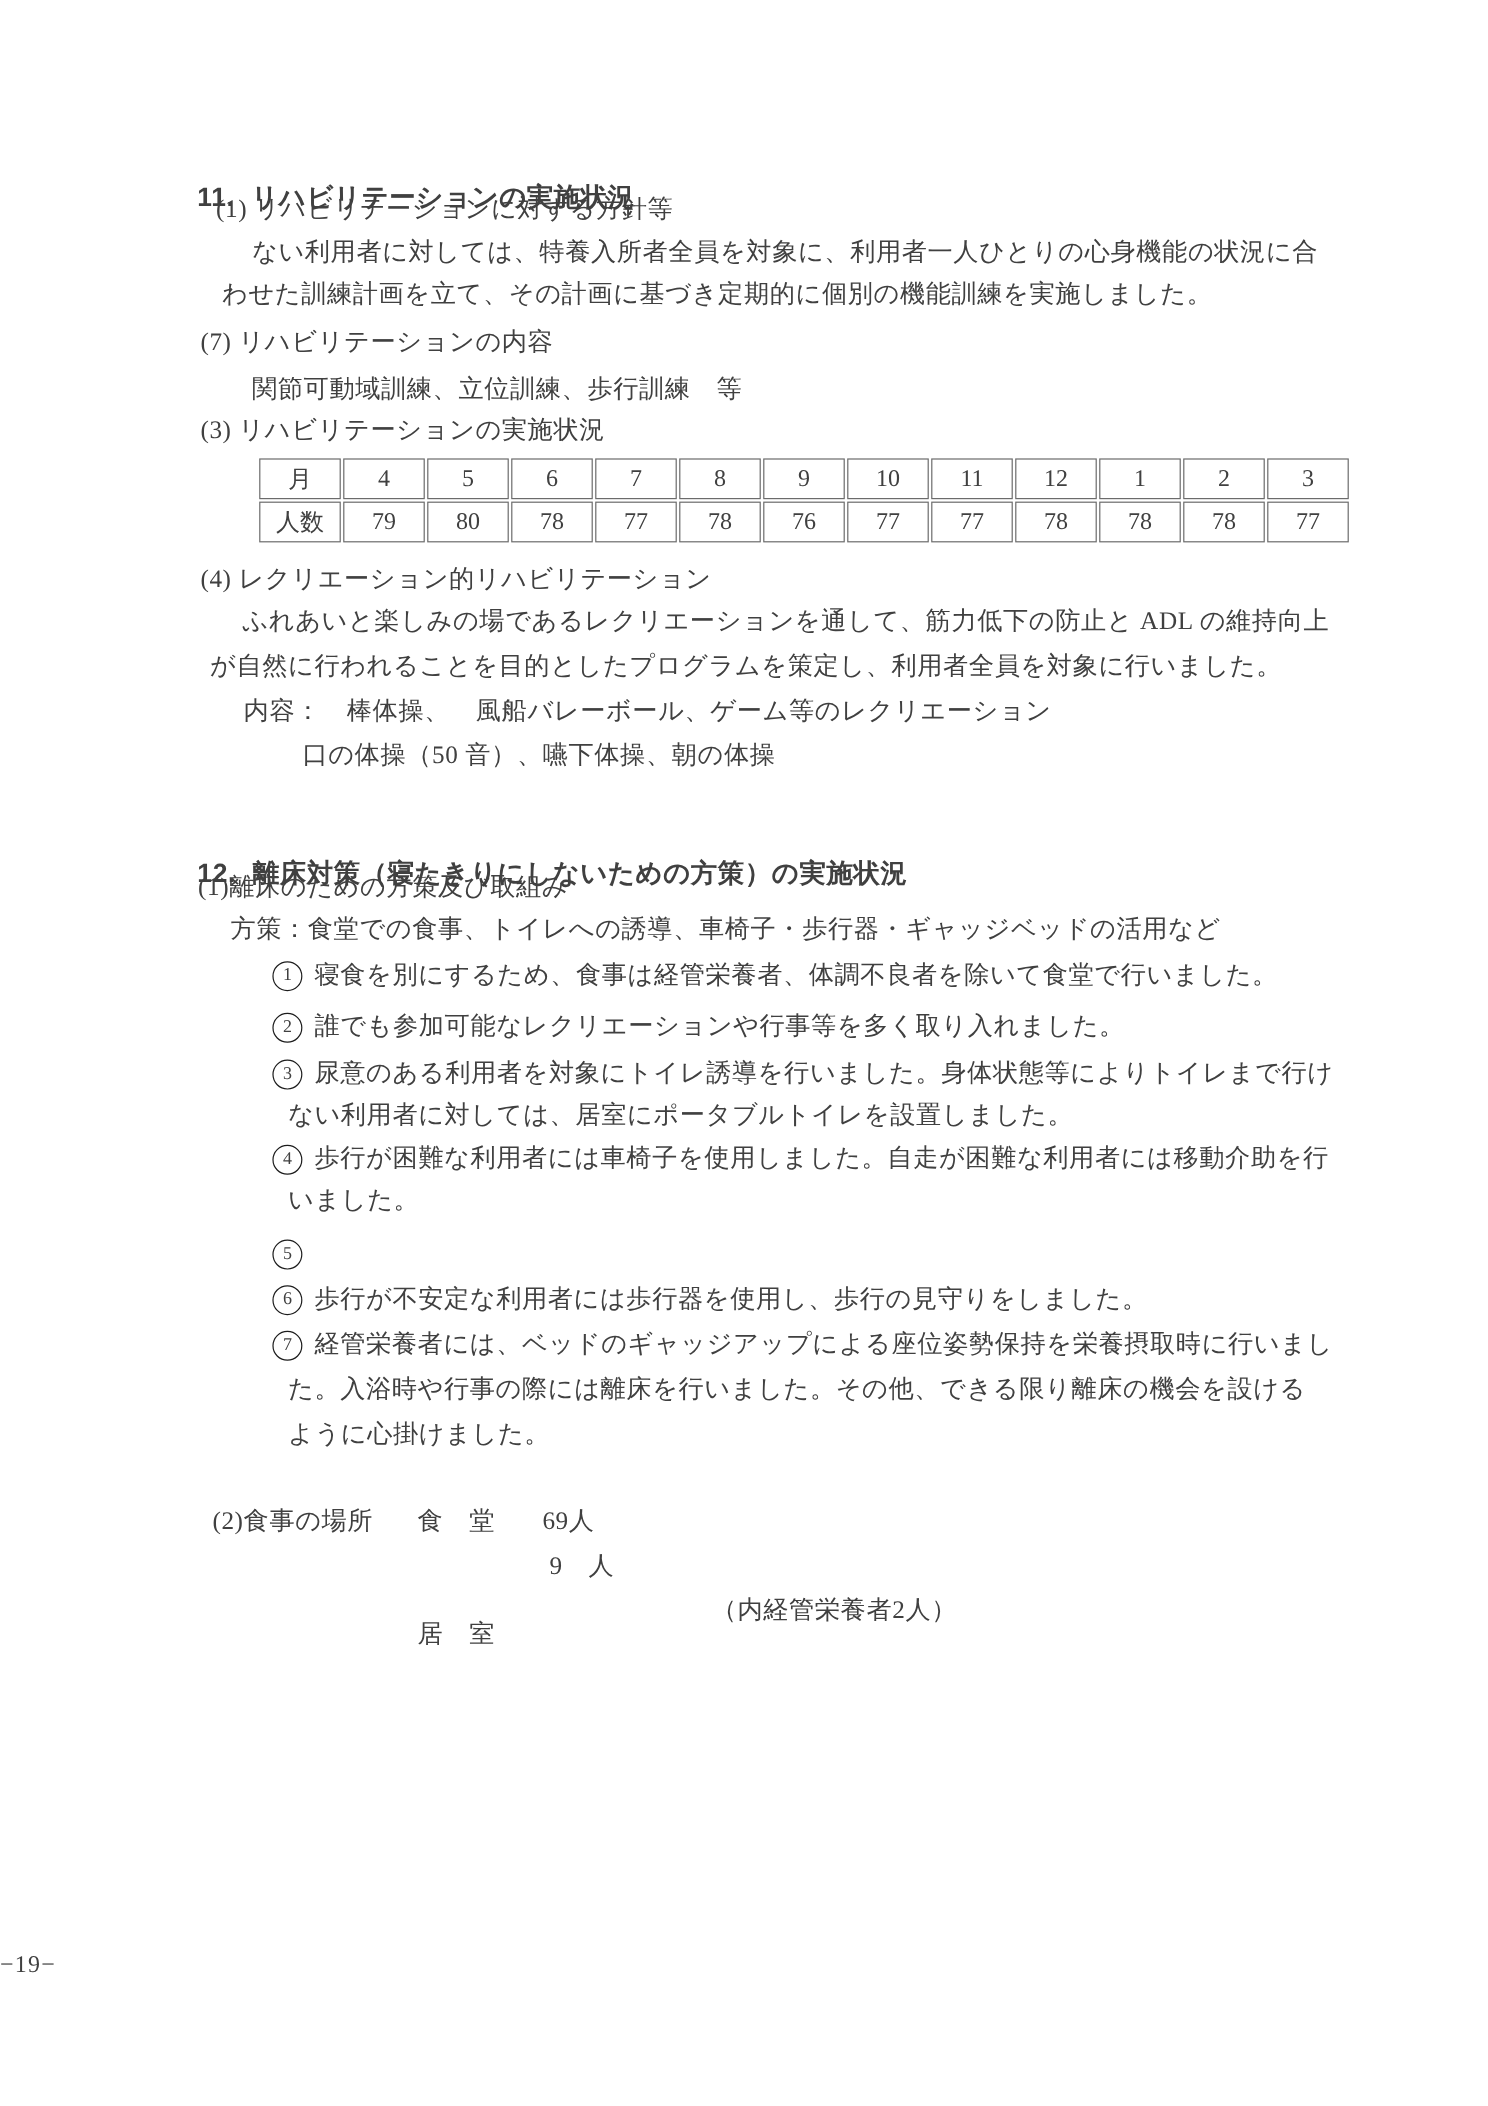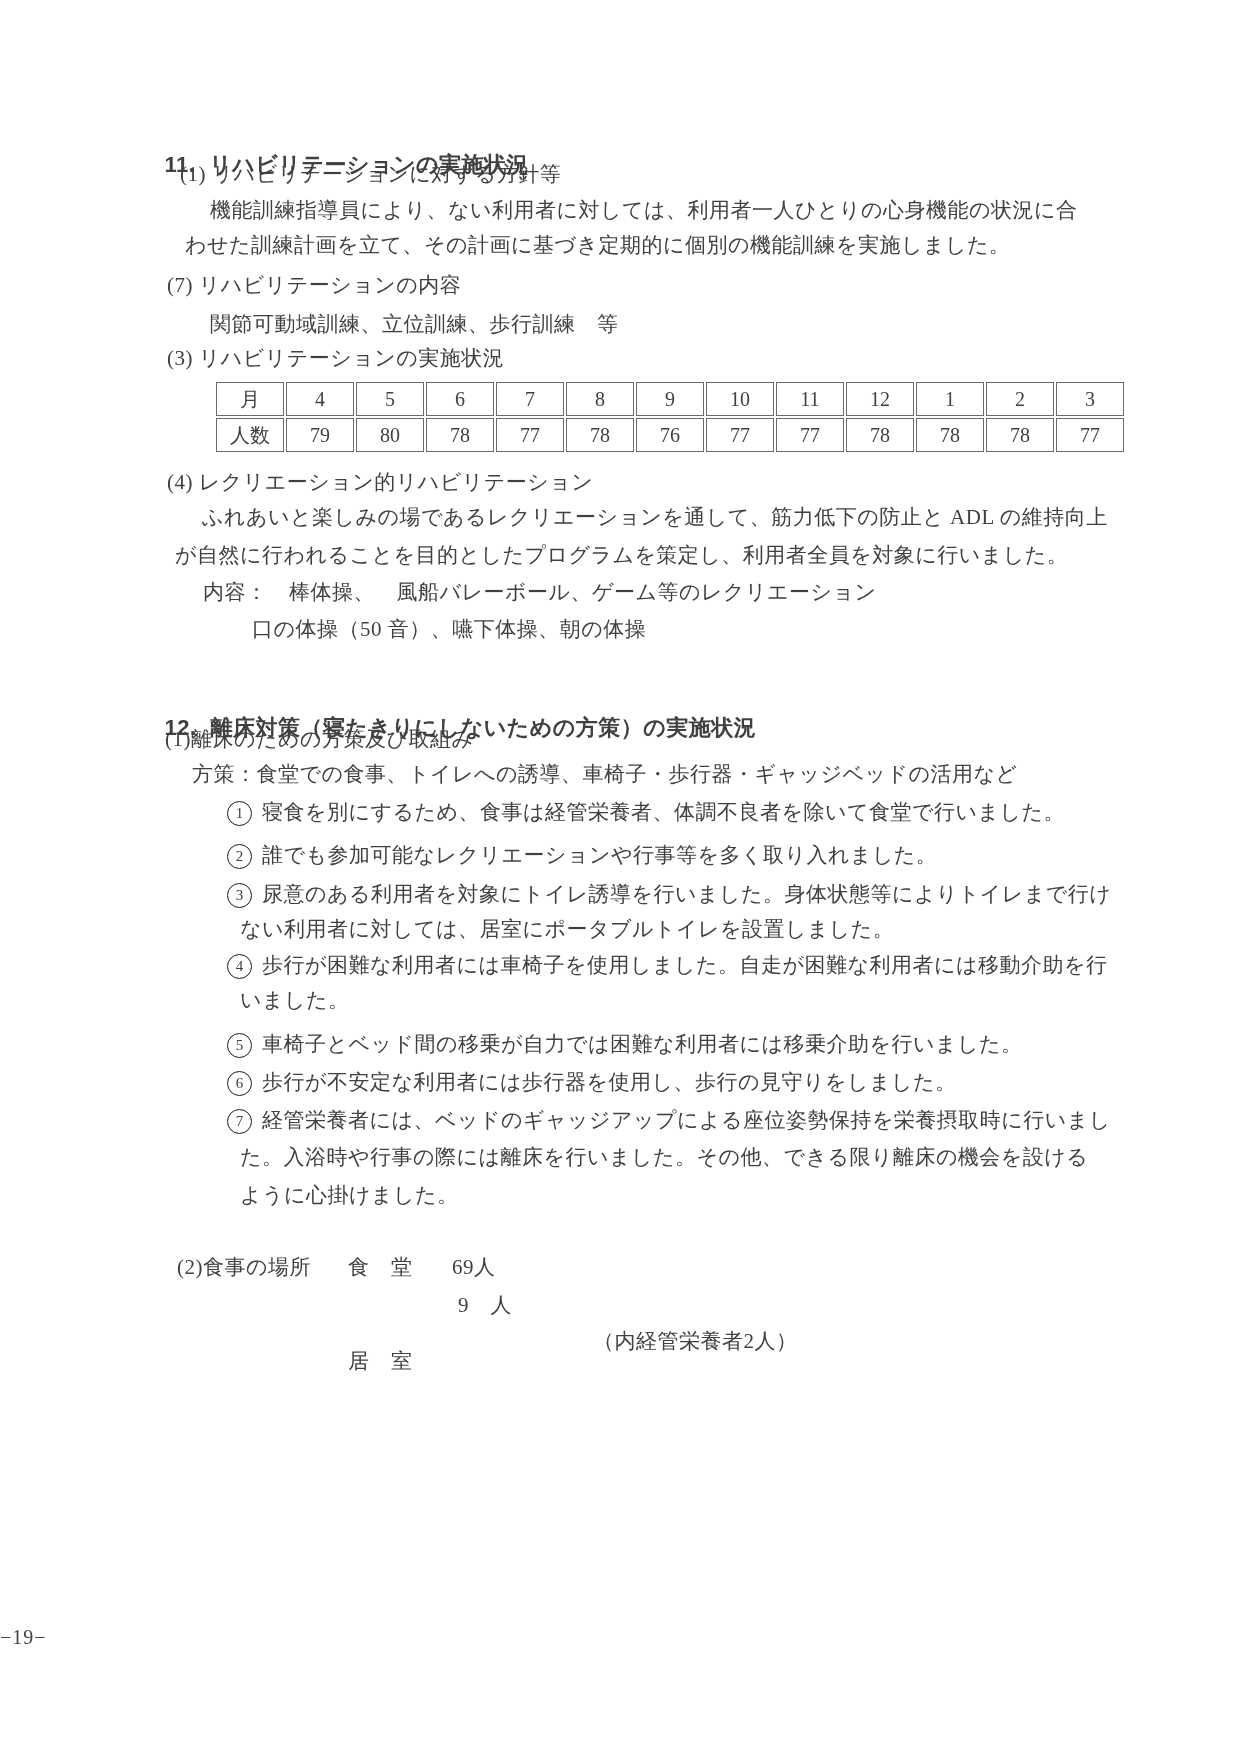--- a/index.html
+++ b/index.html
@@ -33,21 +33,21 @@
 </head>
 <body>
 
 <div class="page">
 
   <div class="h" style="top:124px; left:138px;">
     <span>11.</span><span class="h-title">リハビリテーションの実施状況</span>
   </div>
 
   <div class="ln" style="top:161px; left:180px;text-align:right;">(1) リハビリテーションに対する方針等</div>
-  <div class="ln" style="top:197px; left:210px;">機能訓練指導員により、ない利用者に対しては、利用者一人ひとりの心身機能の状況に合</div>
+  <div class="ln" style="top:197px; left:210px;">ない利用者に対しては、特養入所者全員を対象に、利用者一人ひとりの心身機能の状況に合</div>
   <div class="ln" style="top:232px; left:185px;">わせた訓練計画を立て、その計画に基づき定期的に個別の機能訓練を実施しました。</div>
 
   <div class="ln" style="top:272px; left:167px;">(7) リハビリテーションの内容</div>
   <div class="ln" style="top:311px; left:210px;">関節可動域訓練、立位訓練、歩行訓練　等</div>
 
   <div class="ln" style="top:345px; left:167px;">(3) リハビリテーションの実施状況</div>
 
   <table class="tbl">
     <tbody>
         <tr>
@@ -104,21 +104,20 @@
 
   <div class="circ" style="top:883px; left:227px;">3</div>
   <div class="ln" style="top:881px; left:262px;">尿意のある利用者を対象にトイレ誘導を行いました。身体状態等によりトイレまで行け</div>
   <div class="ln" style="top:916px; left:240px;">ない利用者に対しては、居室にポータブルトイレを設置しました。</div>
 
   <div class="circ" style="top:954px; left:227px;">4</div>
   <div class="ln" style="top:952px; left:262px;">歩行が困難な利用者には車椅子を使用しました。自走が困難な利用者には移動介助を行</div>
   <div class="ln" style="top:987px; left:240px;">いました。</div>
 
   <div class="circ" style="top:1033px; left:227px;">5</div>
-  <div class="ln" style="top:1031px; left:262px;">車椅子とベッド間の移乗が自力では困難な利用者には移乗介助を行いました。</div>
 
   <div class="circ" style="top:1071px; left:227px;">6</div>
   <div class="ln" style="top:1069px; left:262px;">歩行が不安定な利用者には歩行器を使用し、歩行の見守りをしました。</div>
 
   <div class="circ" style="top:1109px; left:227px;">7</div>
   <div class="ln" style="top:1107px; left:262px;">経管栄養者には、ベッドのギャッジアップによる座位姿勢保持を栄養摂取時に行いまし</div>
   <div class="ln" style="top:1144px; left:240px;">た。入浴時や行事の際には離床を行いました。その他、できる限り離床の機会を設ける</div>
   <div class="ln" style="top:1182px; left:240px;">ように心掛けました。</div>
 
   <div class="ln" style="top:1254px; left:177px;">(2)食事の場所</div>

